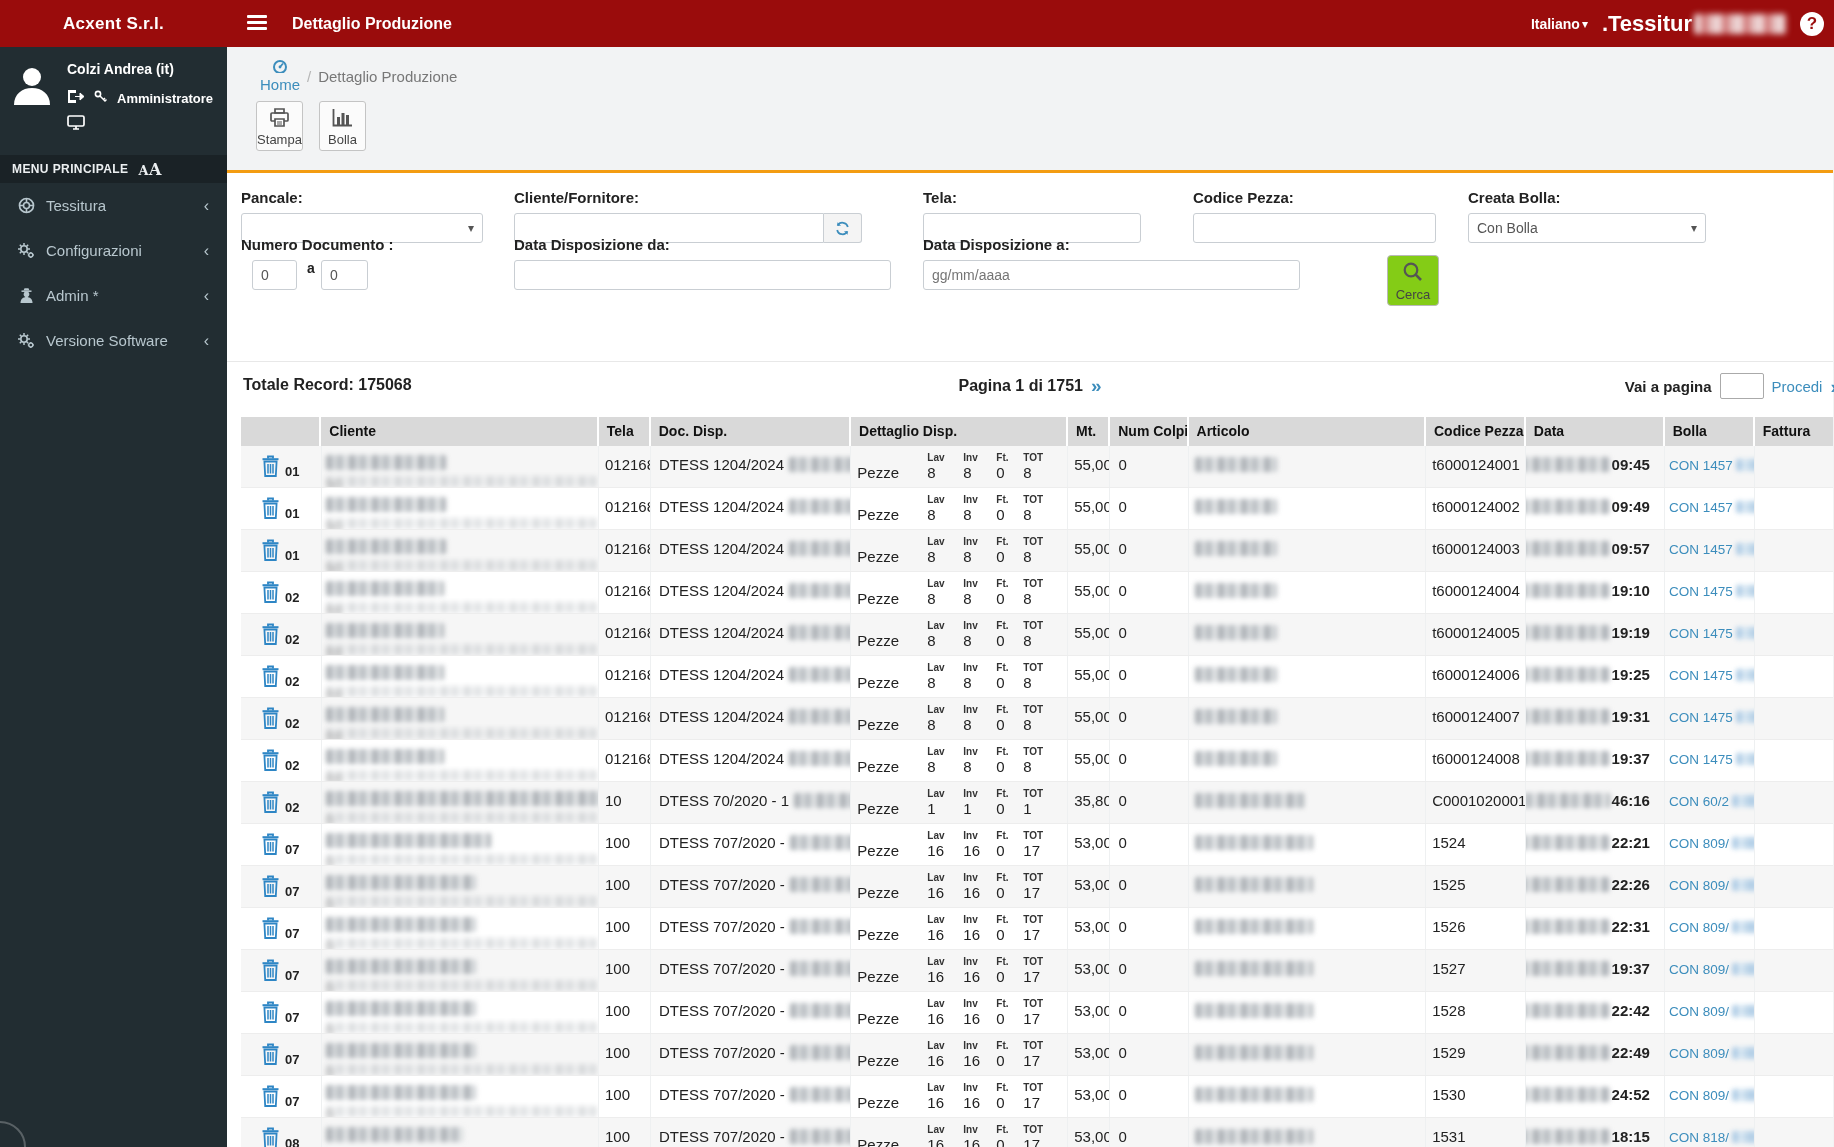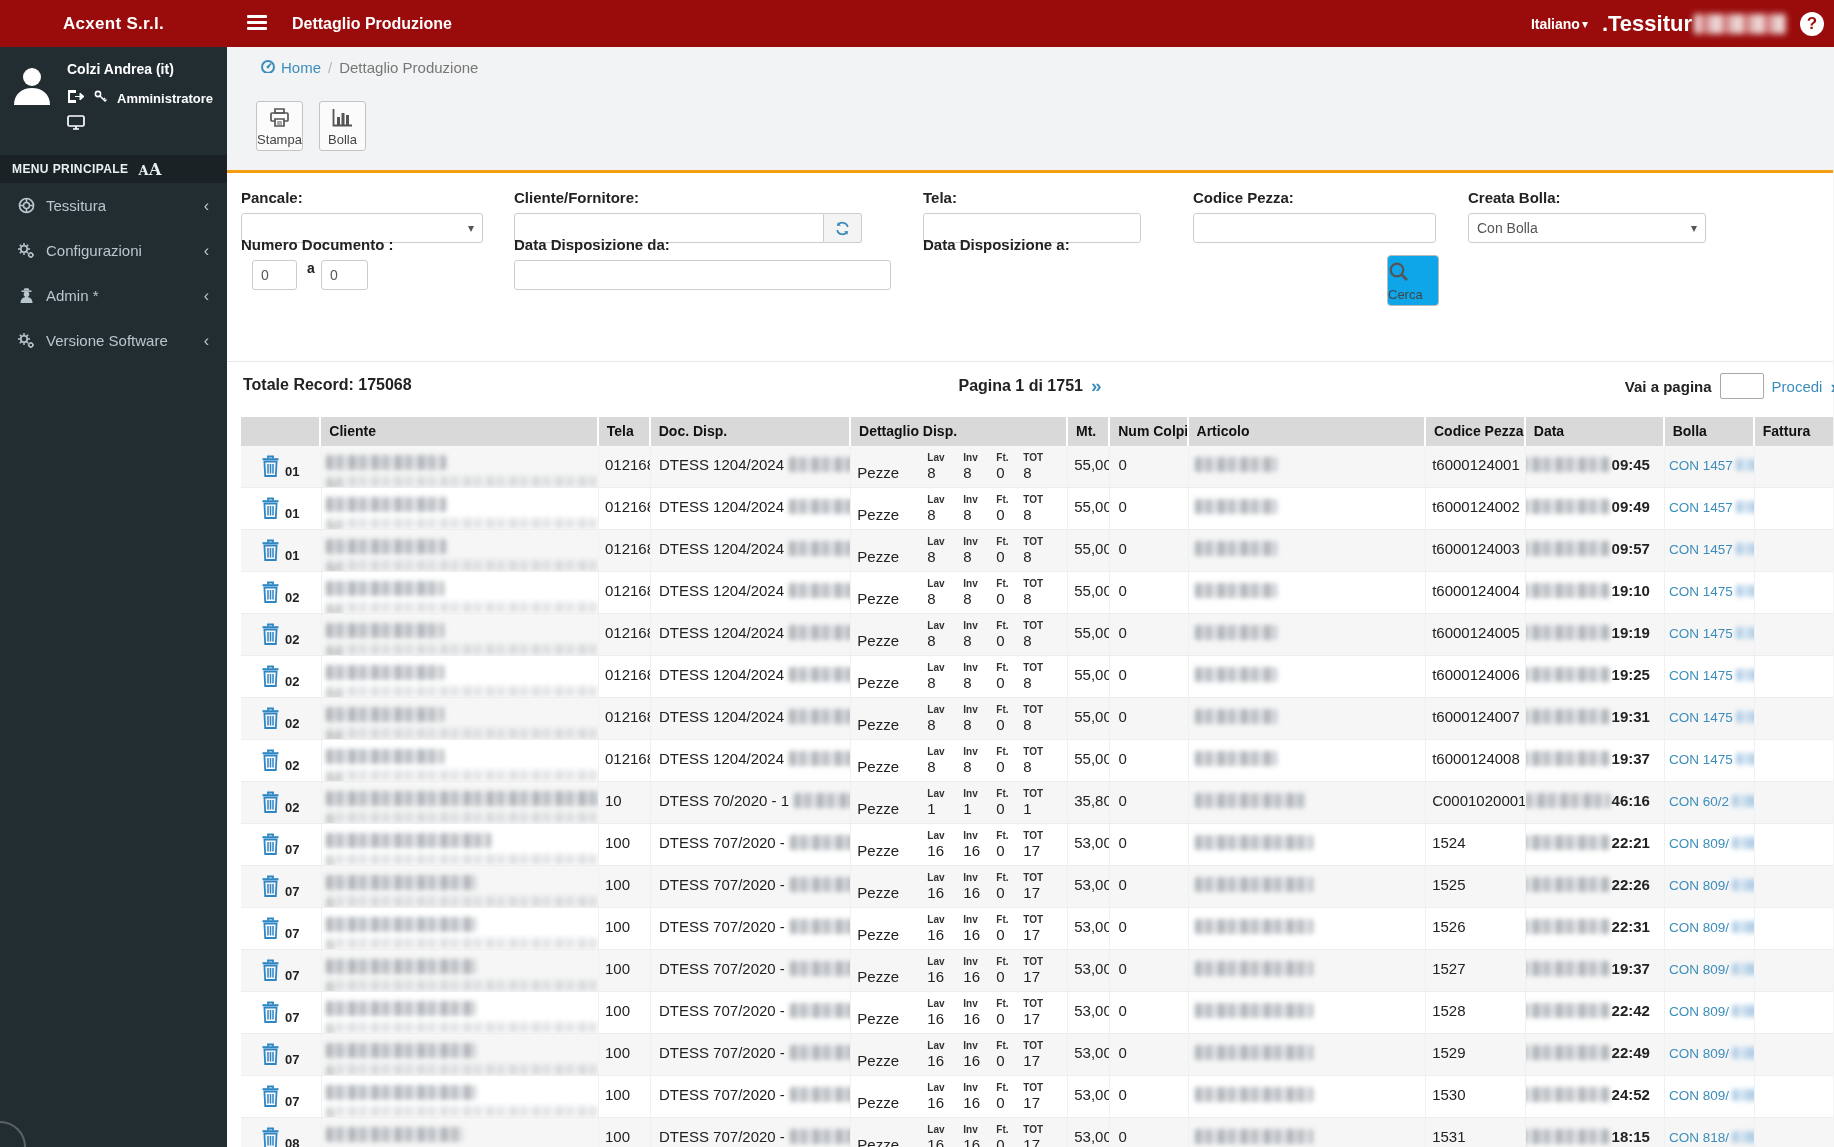--- a/index.html
+++ b/index.html
@@ -39,41 +39,41 @@
   .menu-head .aa b { font-size:16px; }
   .menu-item { height:45px; display:flex; align-items:center; padding:0 12px 0 14px; color:#b8c7ce; font-size:15px; cursor:pointer; }
   .menu-item .mi-icon { width:24px; display:flex; justify-content:center; }
   .menu-item .mi-label { margin-left:8px; flex:1; }
   .menu-item .mi-chev { font-size:16px; color:#b8c7ce; margin-right:6px; }
   .corner-arc { position:absolute; left:-26px; bottom:-26px; width:52px; height:52px; border-radius:50%;
                 border:2px solid rgba(255,255,255,.25); }
   
   .content { position:absolute; left:227px; top:47px; width:1607px; height:1100px; }
   .breadcrumb { position:absolute; left:33px; top:12px; display:flex; align-items:center; font-size:15px; gap:7px; }
-  .breadcrumb .bc-home { color:#3c8dbc; display:flex; align-items:center; gap:5px; text-decoration:none; cursor:pointer; }
+  .breadcrumb .bc-home { color:#3c8dbc; display:flex; align-items:center; text-decoration:none; cursor:pointer;flex-direction:column; }
   .breadcrumb .sep { color:#b5b5b5; }
   .breadcrumb .cur { color:#777; }
   .tool-btn { position:absolute; top:54px; width:47px; height:50px; background:#fbfbfb; border:1px solid #c4c4c4; border-radius:3px;
               display:flex; flex-direction:column; align-items:center; justify-content:space-between; padding:6px 0 3px 0; cursor:pointer; }
   .tool-btn .tb-label { font-size:13px; color:#444; }
   #btn-stampa { left:29px; } #btn-report { left:92px; }
   
   .box { position:absolute; left:0; top:123px; width:1606px; height:977px; background:#fff; border-top:3px solid #f39c12; }
   .f-label { position:absolute; font-size:15px; font-weight:bold; color:#222; }
   .f-input, .f-select { position:absolute; height:30px; border:1px solid #c9ced3; border-radius:3px; background:#fff;
               font-size:14px; color:#555; padding:0 8px; font-family:inherit; }
   .f-select { display:flex; align-items:center; cursor:pointer; }
   .f-select .sel-text { flex:1; }
   .f-select .sel-chev { color:#555; font-size:12px; }
   .input-group { position:absolute; display:flex; }
   .input-group .f-input { position:static; border-radius:3px 0 0 3px; }
   .addon { width:38px; height:30px; background:#f4f4f4; border:1px solid #c9ced3; border-left:none; border-radius:0 3px 3px 0;
            display:flex; align-items:center; justify-content:center; cursor:pointer; }
-  .cerca-btn { position:absolute; left:1160px; top:82px; width:52px; height:51px; background:#0ea5e9; border:1px solid #b9b9b9;
-               border-radius:4px; display:flex; flex-direction:column; align-items:flex-start; justify-content:space-between;
+  .cerca-btn { position:absolute; left:1160px; top:82px; width:52px; height:51px; background:#84cc16; border:1px solid #b9b9b9;
+               border-radius:4px; display:flex; flex-direction:column; align-items:center; justify-content:space-between;
                padding:5px 0 3px 0; cursor:pointer; }
   .cerca-btn .cb-label { font-size:13px; color:#444; }
   .hrule { position:absolute; left:0px; top:188px; width:1606px; border-top:1px solid #e8e8e8; }
   
   .pag-totale { position:absolute; left:16px; top:203px; font-size:16px; font-weight:bold; }
   .pag-center { position:absolute; left:50%; transform:translateX(-50%); top:203px; font-size:16px; font-weight:bold;
                 display:flex; align-items:center; gap:8px; }
   .angle2 { color:#3c8dbc; font-size:19px; font-weight:bold; cursor:pointer; line-height:1; }
   .pag-right { position:absolute; right:-8px; top:200px; display:flex; align-items:center; gap:8px; }
   .pag-right .vai { font-size:15px; font-weight:bold; }
@@ -308,20 +308,21 @@
 
       <span class="f-label" style="left:14px; top:63px;">Numero Documento :</span>
       <span class="f-label" style="left:287px; top:63px;">Data Disposizione da:</span>
       <span class="f-label" style="left:696px; top:63px;">Data Disposizione a:</span>
 
       <input class="f-input" style="left: 25px; top: 87px; width: 45px;" value="0">
       <span class="f-label" style="left:80px; top:87px; font-size:14px;">a</span>
       <input class="f-input" style="left: 94px; top: 87px; width: 47px;" value="0">
 
       <input class="f-input" style="left: 287px; top: 87px; width: 377px;">
+      <input class="f-input" style="left: 696px; top: 87px; width: 377px;" placeholder="gg/mm/aaaa">
 
       <div class="cerca-btn">
         <span>
           <svg width="22" height="22" viewBox="0 0 22 22">
               <circle cx="9" cy="9" r="6.3" fill="none" stroke="#555" stroke-width="2.2"></circle>
               <path d="M13.7 13.7l5.3 5.3" stroke="#555" stroke-width="2.6"></path>
             </svg>
         </span>
         <span class="cb-label">Cerca</span>
       </div>

